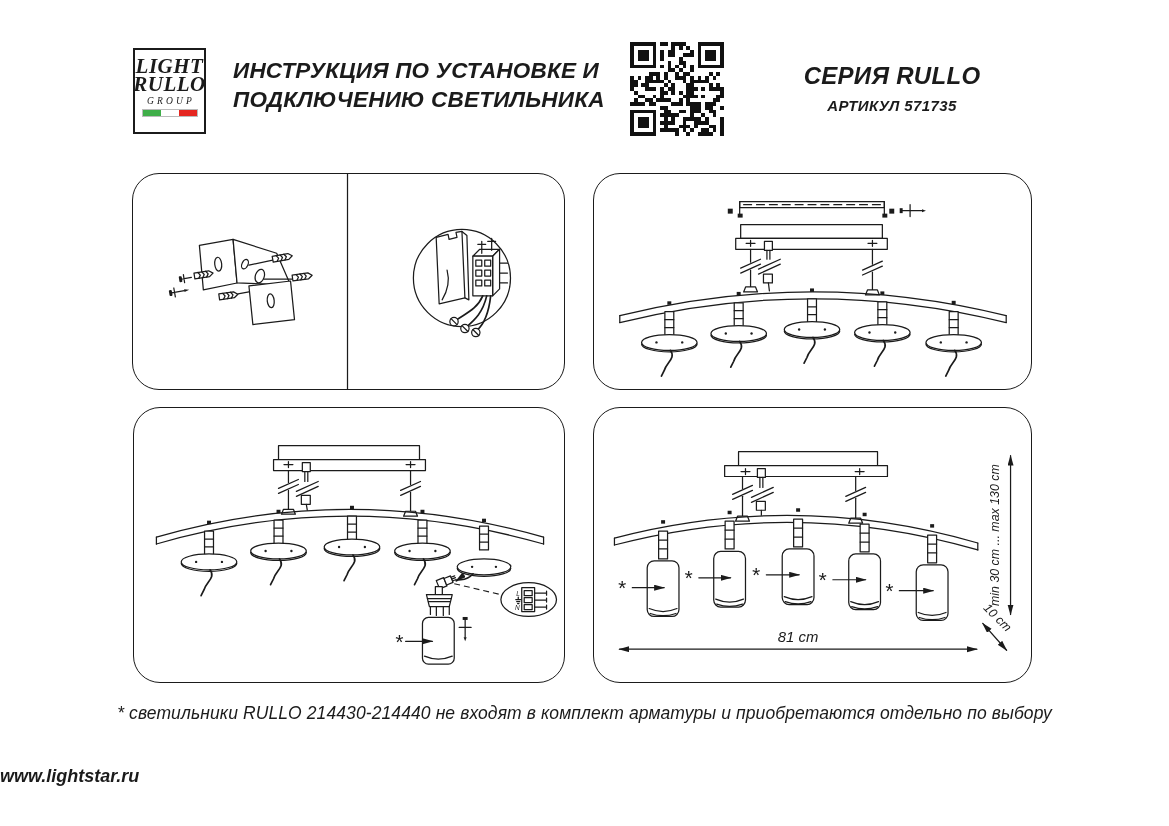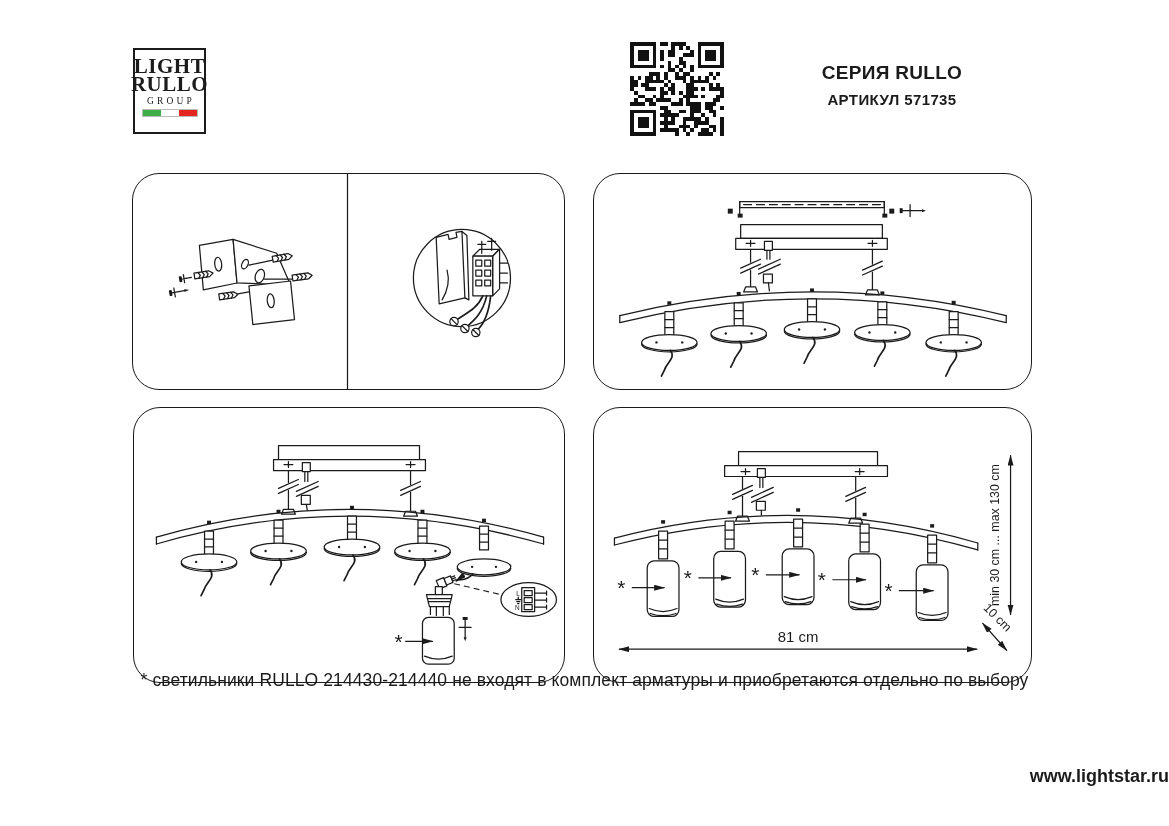--- a/index.html
+++ b/index.html
@@ -1,36 +1,36 @@
 <!DOCTYPE html>
 <html><head>
 <meta charset="utf-8">
 <style>
   html,body{margin:0;padding:0;background:#fff;}
   .page{position:relative;width:1169px;height:826px;background:#fff;overflow:hidden;
-        font-family:"Liberation Sans",sans-serif;color:#1b1b1b;}
+        font-family:"Liberation Sans",sans-serif;color:#1b1b1b;font-style:italic;}
 
   
   .logo-box{position:absolute;left:133px;top:48px;width:73px;height:86px;border:2px solid #1b1b1b;
             box-sizing:border-box;display:flex;flex-direction:column;align-items:center;padding-top:7px;}
   .logo-word{font-family:"Liberation Serif",serif;font-weight:700;font-size:21px;line-height:18px;letter-spacing:.5px;}
   .logo-group{font-family:"Liberation Serif",serif;font-size:9.5px;letter-spacing:3.2px;margin-top:3px;margin-left:3px;}
   .flag{display:flex;width:54px;height:6px;margin-top:3px;border:.5px solid #bbb;}
   .flag span{flex:1;display:block;}
   .fg{background:#3fae49;} .fw{background:#ffffff;} .fr{background:#e52620;}
 
   .title{position:absolute;left:233px;top:57px;font-size:22.5px;font-weight:700;line-height:28.5px;letter-spacing:.2px;}
 
   .qr{position:absolute;left:630px;top:42px;width:94px;height:94px;display:grid;
       grid-template-columns:repeat(25,1fr);grid-template-rows:repeat(25,1fr);background:#fff;}
   .qr i{display:block;}
   .qr i.on{background:#111;}
 
   .series-block{position:absolute;left:772px;top:62px;width:240px;text-align:center;}
-  .series{font-size:19px;font-weight:700;letter-spacing:.3px;}
+  .series{font-size:24px;font-weight:700;letter-spacing:.3px;}
   .article{font-size:15px;font-weight:700;letter-spacing:.4px;margin-top:7px;}
 
   
   .panel{position:absolute;border:1.7px solid #1b1b1b;border-radius:27px;box-sizing:border-box;background:#fff;}
   .panelA{left:132px;top:173px;width:433px;height:217px;}
   .panelB{left:593px;top:173px;width:439px;height:217px;}
   .panelC{left:133px;top:407px;width:432px;height:276px;}
   .panelD{left:593px;top:407px;width:439px;height:276px;}
   .panel svg{position:absolute;left:0;top:0;width:100%;height:100%;}
 
@@ -40,39 +40,43 @@
 
   
   svg .ln{stroke:#1b1b1b;fill:none;stroke-width:1.25;stroke-linecap:round;stroke-linejoin:round;}
   svg .wh{stroke:#1b1b1b;fill:#ffffff;stroke-width:1.25;stroke-linejoin:round;}
   svg .f{fill:#1b1b1b;stroke:none;}
   svg .wire{stroke:#1b1b1b;fill:none;stroke-width:1.7;stroke-linecap:round;}
   svg .dash{stroke:#1b1b1b;fill:none;stroke-width:1.1;stroke-dasharray:6 4;}
   svg text{font-family:"Liberation Sans",sans-serif;fill:#1b1b1b;stroke:none;}
 
   
-  .note{position:absolute;left:0;top:670px;width:100%;text-align:center;font-size:17.5px;letter-spacing:.1px;}
-  .footer-url{position:absolute;left:0;top:766px;width:100%;text-align:right;font-size:18px;font-weight:700;}
+  .note{position:absolute;left:0;top:703px;width:100%;text-align:center;font-size:17.5px;letter-spacing:.1px;}
+  .footer-url{position:absolute;left:0;top:766px;width:100%;text-align:left;font-size:18px;font-weight:700;}
 </style>
 </head>
 <body>
 
 <div class="page">
 
   <div class="logo-box">
     <div class="logo-word">LIGHT</div>
     <div class="logo-word">RULLO</div>
     <div class="logo-group">GROUP</div>
     <div class="flag">
       <span class="fg"></span>
         <span class="fw"></span>
         <span class="fr"></span>
     </div>
   </div>
 
+  <div class="title">
+    <div>ИНСТРУКЦИЯ ПО УСТАНОВКЕ И</div>
+    <div>ПОДКЛЮЧЕНИЮ СВЕТИЛЬНИКА</div>
+  </div>
 
   <div class="qr">
       <i class="on"></i>
       <i class="on"></i>
       <i class="on"></i>
       <i class="on"></i>
       <i class="on"></i>
       <i class="on"></i>
       <i class="on"></i>
       <i></i>

